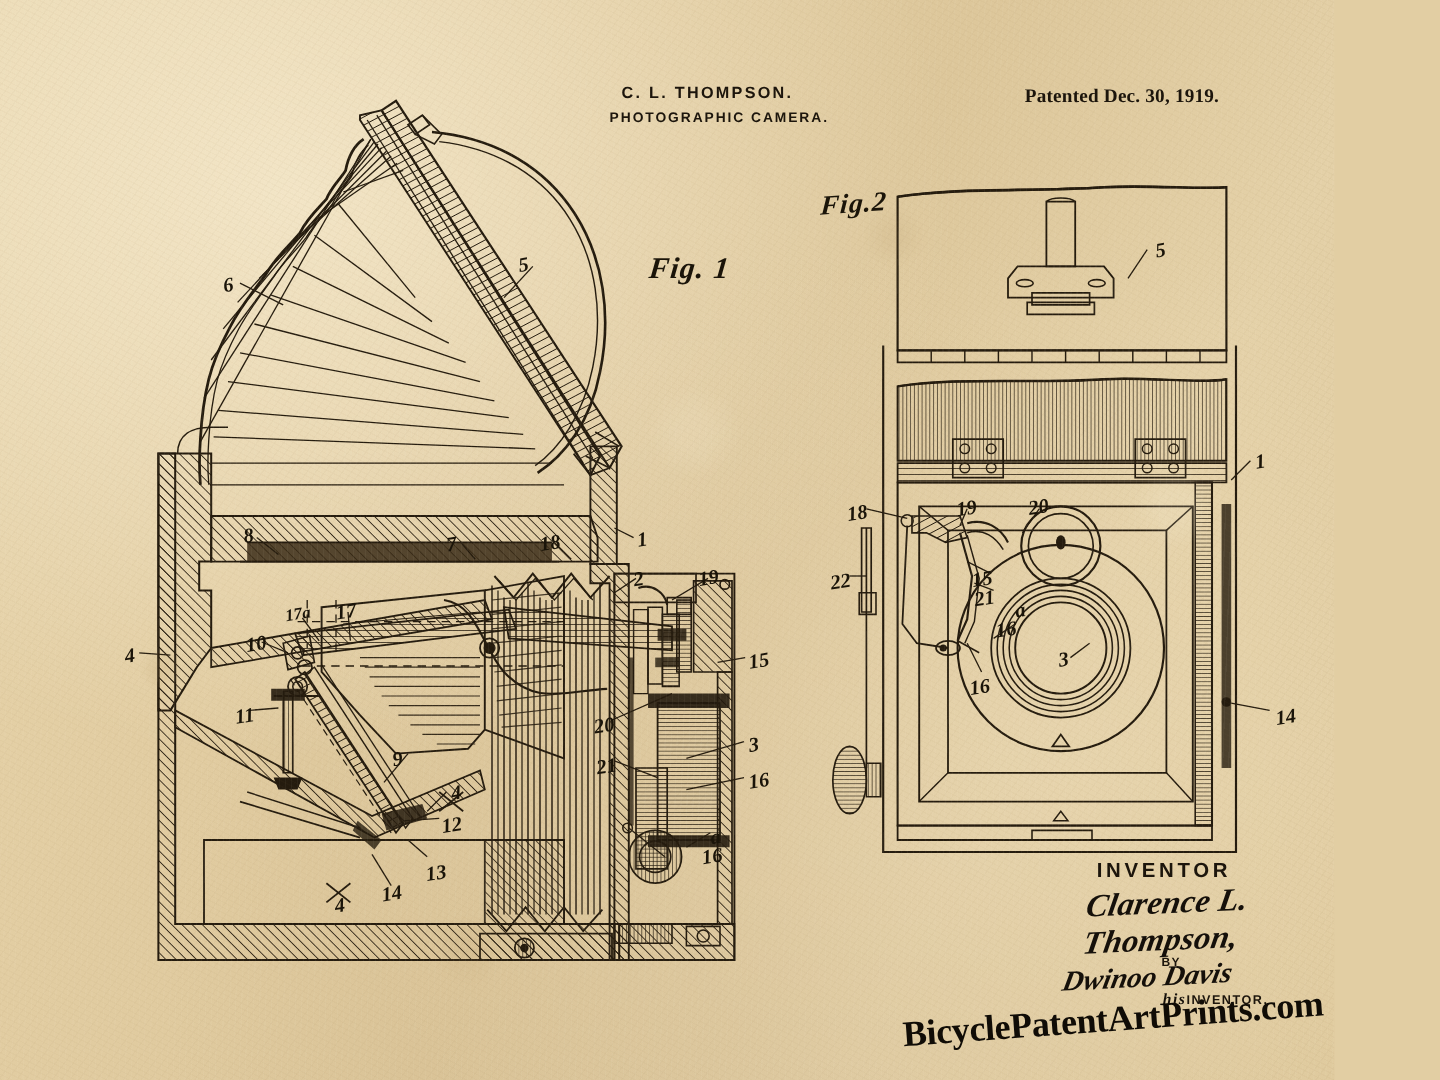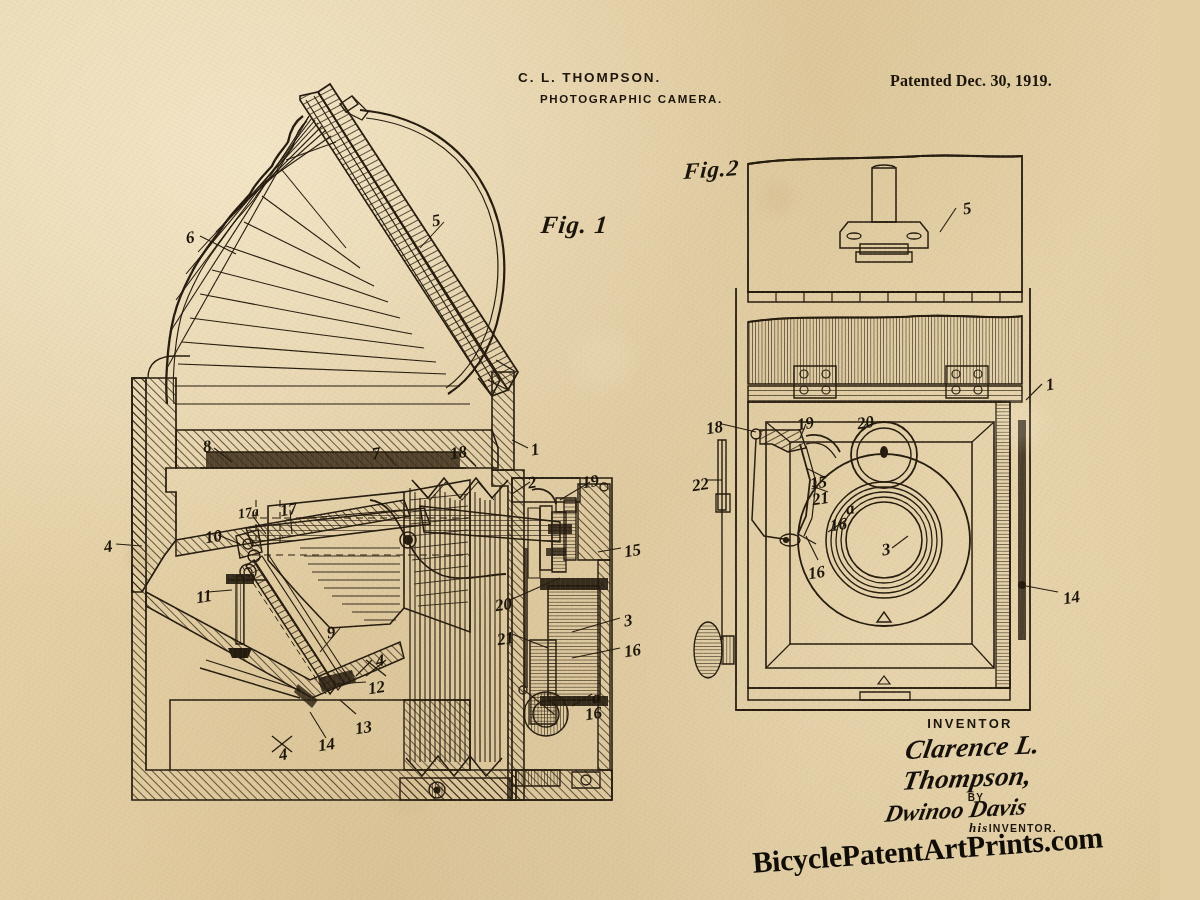--- a/index.html
+++ b/index.html
@@ -9,21 +9,20 @@
     background:#e2ceA3;
   }
   #page{
     position:relative;width:1112px;height:900px;
     background:
       radial-gradient(ellipse at 22% 18%, rgba(255,247,226,.55), rgba(255,247,226,0) 45%),
       radial-gradient(ellipse at 80% 72%, rgba(236,219,182,.55), rgba(236,219,182,0) 50%),
       radial-gradient(ellipse at 55% 95%, rgba(205,180,136,.45), rgba(205,180,136,0) 55%),
       linear-gradient(118deg,#e8d6ae 0%,#e2cda2 28%,#ddc79b 52%,#e4d1a8 74%,#dcc698 100%);
     overflow:hidden;
-    padding-left:48px;
   }
   
   #grain{
     position:absolute;inset:0;pointer-events:none;opacity:.30;
     background-image:
       repeating-linear-gradient(27deg, rgba(150,120,72,.12) 0 1px, rgba(0,0,0,0) 1px 4px),
       repeating-linear-gradient(-54deg, rgba(120,95,55,.09) 0 1px, rgba(0,0,0,0) 1px 6px),
       repeating-linear-gradient(92deg, rgba(255,250,230,.14) 0 1px, rgba(0,0,0,0) 1px 5px);
   }
   #blotch{
@@ -35,43 +34,43 @@
       radial-gradient(circle at 88% 47%, rgba(255,248,228,.40) 0 12px, rgba(0,0,0,0) 34px),
       radial-gradient(circle at 52% 40%, rgba(255,248,228,.30) 0 14px, rgba(0,0,0,0) 40px);
   }
   .hdr{position:absolute;color:#1c150c;letter-spacing:.06em;}
   #hdr-name{
     left:518px;top:70px;font-family:"Liberation Sans",sans-serif;
     font-size:13.5px;font-weight:700;letter-spacing:.14em;
   }
   #hdr-sub{
     left:508px;top:93px;font-family:"Liberation Sans",sans-serif;
-    font-size:11.5px;font-weight:700;letter-spacing:.14em;margin-left:32px;
+    font-size:11.5px;font-weight:700;letter-spacing:.14em;
   }
   #hdr-date{
-    left:890px;top:72px;font-family:"Liberation Serif",serif;
+    left:854px;top:72px;font-family:"Liberation Serif",serif;
     font-size:16px;font-weight:600;letter-spacing:.01em;
   }
   .figlabel{
     position:absolute;font-family:"Liberation Serif",serif;
     font-style:italic;font-weight:700;color:#1a1409;
     font-size:25px;letter-spacing:.04em;
     transform:skewX(-6deg);
   }
   #fig1-label{left:541px;top:211px;}
   #fig2-label{left:684px;top:157px;font-size:23px;transform:skewX(-8deg) rotate(-4deg);}
   .num{
     position:absolute;font-family:"Liberation Serif",serif;
     font-style:italic;font-weight:700;color:#1a1409;font-size:17px;
     transform:rotate(-9deg);white-space:nowrap;
   }
   .num.sm{font-size:14px;}
   #sig-block{position:absolute;left:836px;top:716px;width:268px;text-align:center;}
   #sig-inventor{
-    font-family:"Liberation Sans",sans-serif;font-size:13px;font-weight:700;
+    font-family:"Liberation Sans",sans-serif;font-size:17px;font-weight:700;
     letter-spacing:.18em;color:#1c150c;text-align:center;
   }
   #sig-name{
     font-family:"Liberation Serif",serif;font-style:italic;font-weight:600;
     font-size:27px;color:#15100a;letter-spacing:.01em;margin-top:1px;
     transform:skewX(-12deg) rotate(-2.5deg);
   }
   #sig-by{
     font-family:"Liberation Sans",sans-serif;font-size:10px;font-weight:700;
     letter-spacing:.12em;color:#1c150c;margin-top:-2px;margin-left:12px;

